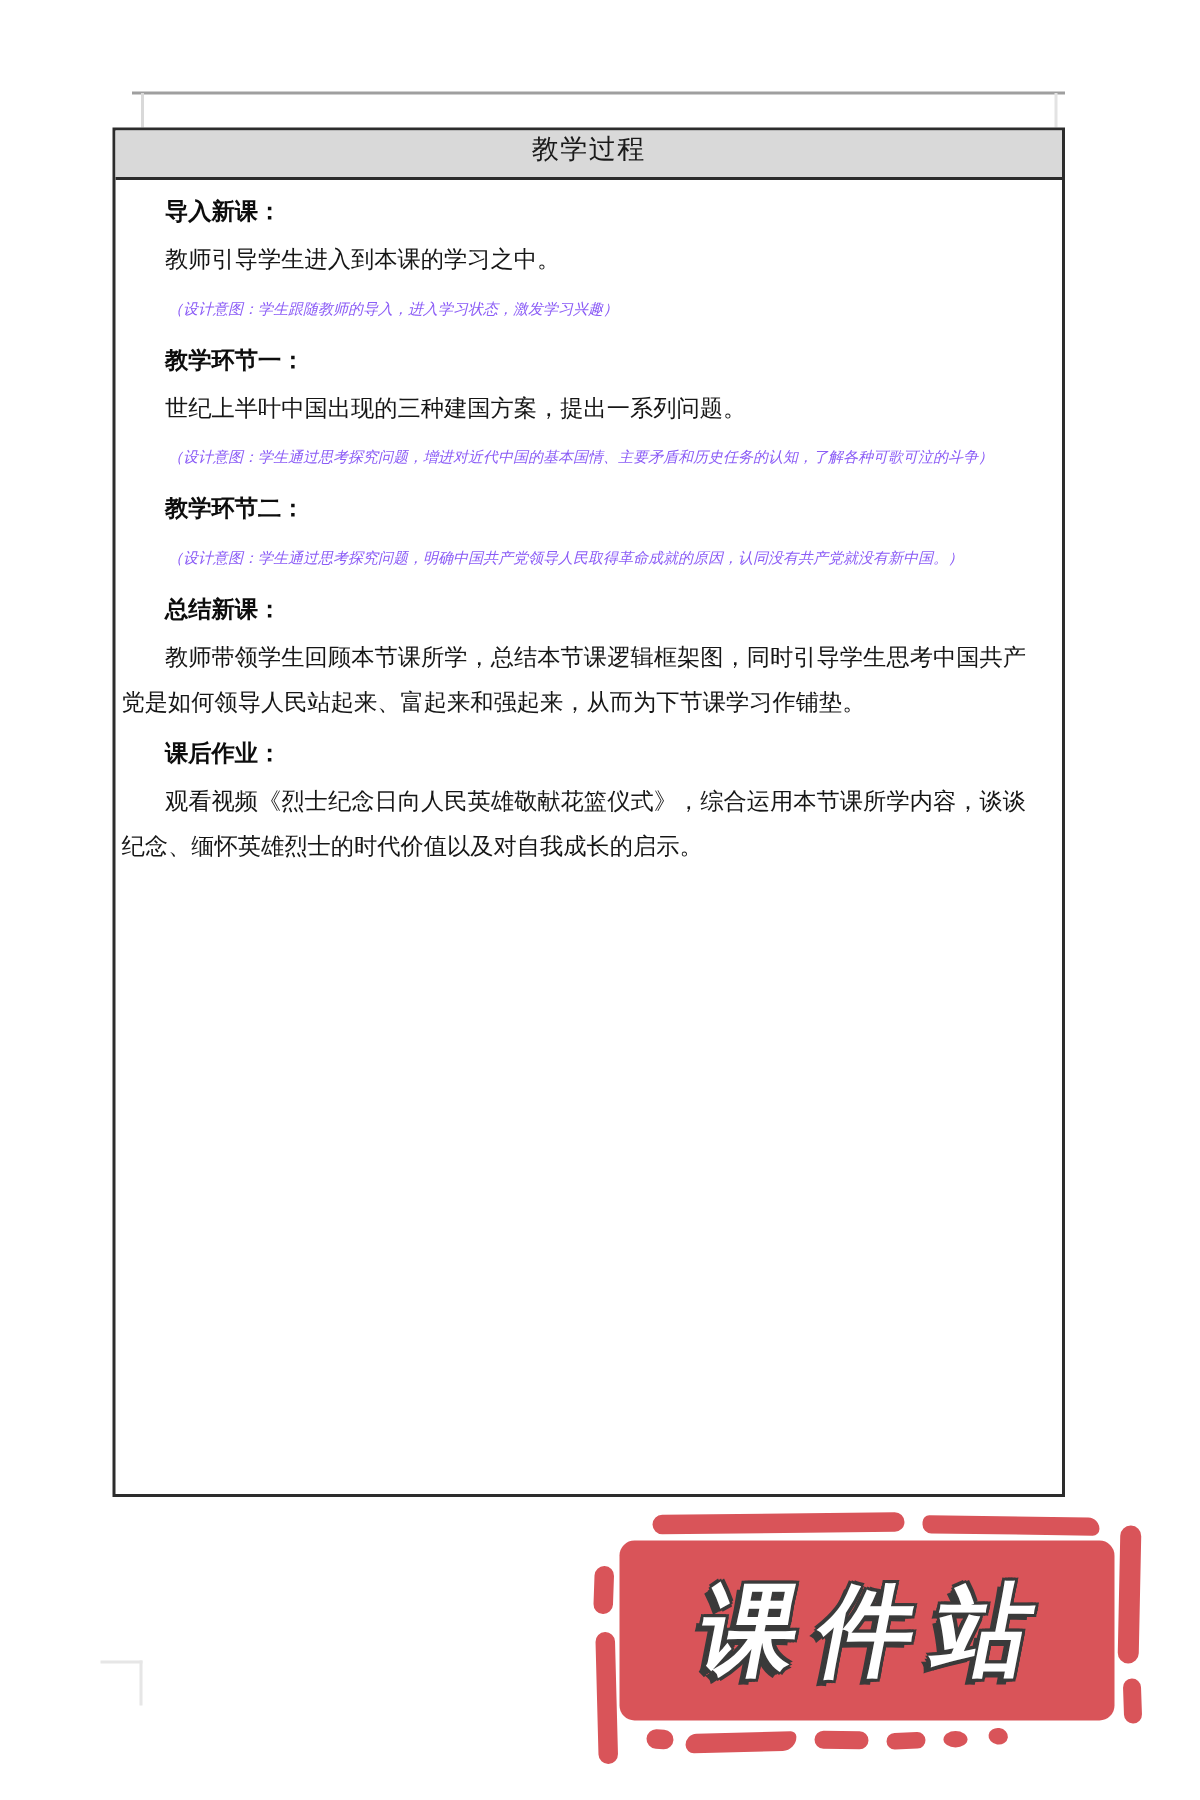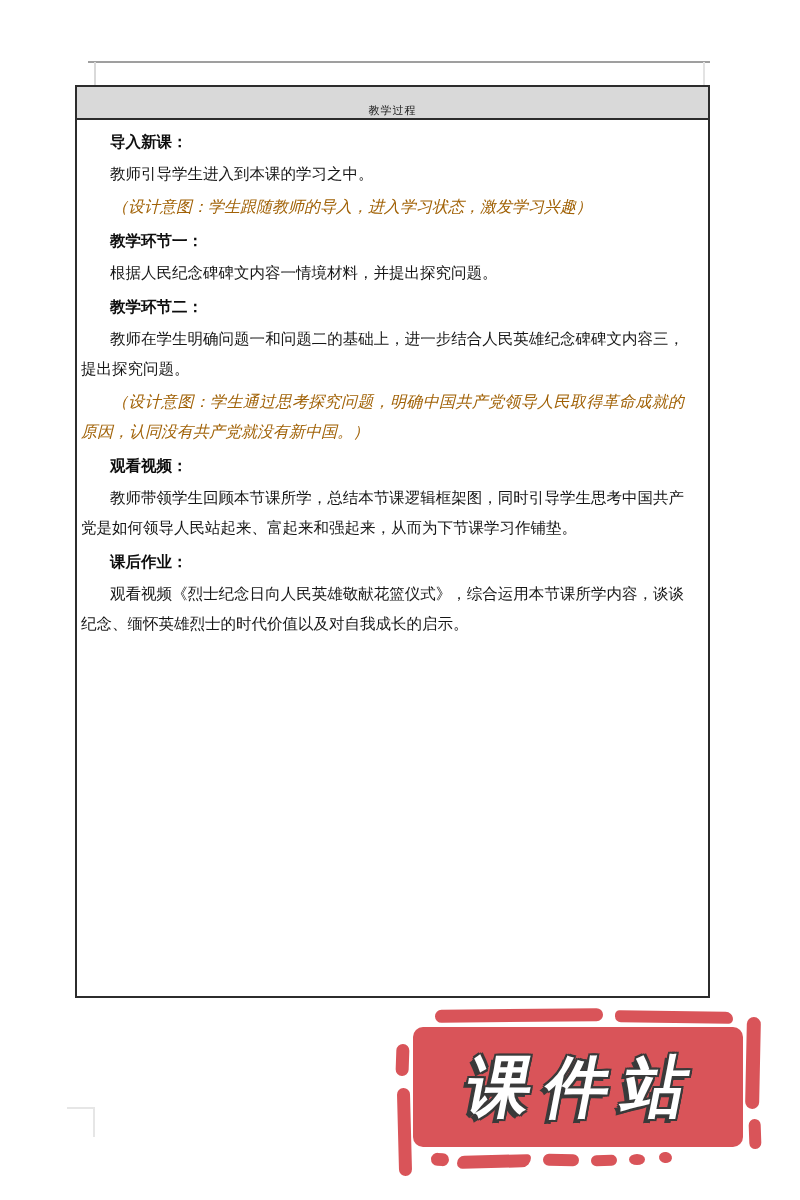--- a/index.html
+++ b/index.html
@@ -16,39 +16,39 @@
   .mark.bl-h       { left: 67px;  top: 1107px; width: 28px;  height: 2px;  background: #e6e6e6; }
   .mark.bl-v       { left: 93px;  top: 1107px; width: 2px;   height: 30px; background: #e6e6e6; }
 
   
   .doc-table {
     position: absolute; left: 75px; top: 85px; width: 635px;
     border: 2px solid #2c2c2c; background: #ffffff;
   }
   .table-header {
     height: 33px; background: #d9d9d9; border-bottom: 2px solid #2c2c2c;
-    display: flex; align-items: flex-end; justify-content: center;
-    font-size: 11px; color: #1a1a1a; letter-spacing: 1px;
+    display: flex; align-items: flex-start; justify-content: center;
+    font-size: 18px; color: #1a1a1a; letter-spacing: 1px;
   }
   .table-body {
     height: 876px; padding: 3px 24px 0 4px; overflow: hidden;
     color: #161616;
   }
   .sec-heading {
     font-size: 15.5px; font-weight: bold; line-height: 30px;
     text-indent: 29px; margin: 4px 0 2px; color: #0d0d0d;
   }
   .body-para {
     font-size: 15.5px; line-height: 30px; text-indent: 29px;
     text-align: justify; margin: 0 0; color: #161616;
   }
   .design-para {
     font-family: "Liberation Serif", serif; font-style: italic;
-    font-size: 16px; line-height: 30px; text-indent: 31px;
-    text-align: justify; margin: 3px 0; color: #a16207;
+    font-size: 10px; line-height: 30px; text-indent: 31px;
+    text-align: justify; margin: 3px 0; color: #8b5cf6;
   }
 
   
   .stamp { position: absolute; left: 393px; top: 1006px; width: 382px; height: 172px; }
   .st { position: absolute; background: #d95459; border-radius: 7px; }
   .st.t1 { left: 42px;  top: 3px;   width: 168px; height: 13px; transform: rotate(-0.6deg); }
   .st.t2 { left: 222px; top: 5px;   width: 118px; height: 12px; transform: rotate(0.8deg); border-radius: 6px 10px 6px 8px; }
   .st.l1 { left: 3px;   top: 38px;  width: 13px;  height: 32px; transform: rotate(2deg); }
   .st.l2 { left: 5px;   top: 82px;  width: 13px;  height: 88px; transform: rotate(-1.5deg); }
   .st.r1 { left: 353px; top: 11px;  width: 14px;  height: 92px; transform: rotate(1.2deg); }
@@ -90,28 +90,28 @@
     <div class="table-header">
       <span>教学过程</span>
     </div>
     <div class="table-body">
 
       <h3 class="sec-heading">导入新课：</h3>
       <p class="body-para">教师引导学生进入到本课的学习之中。</p>
       <p class="design-para">（设计意图：学生跟随教师的导入，进入学习状态，激发学习兴趣）</p>
 
       <h3 class="sec-heading">教学环节一：</h3>
-      <p class="body-para">根据人民纪念碑碑文内容一情境材料，并提出探究问题。</p>
+      <p class="body-para">世纪上半叶中国出现的三种建国方案，提出一系列问题。</p>
+      <p class="design-para">（设计意图：学生通过思考探究问题，增进对近代中国的基本国情、主要矛盾和历史任务的认知，了解各种可歌可泣的斗争）</p>
 
       <h3 class="sec-heading">教学环节二：</h3>
 
-      <p class="body-para">教师在学生明确问题一和问题二的基础上，进一步结合人民英雄纪念碑碑文内容三，提出探究问题。</p>
       <p class="design-para">（设计意图：学生通过思考探究问题，明确中国共产党领导人民取得革命成就的原因，认同没有共产党就没有新中国。）</p>
 
-      <h3 class="sec-heading">观看视频：</h3>
+      <h3 class="sec-heading">总结新课：</h3>
       <p class="body-para">教师带领学生回顾本节课所学，总结本节课逻辑框架图，同时引导学生思考中国共产党是如何领导人民站起来、富起来和强起来，从而为下节课学习作铺垫。</p>
 
       <h3 class="sec-heading">课后作业：</h3>
       <p class="body-para">观看视频《烈士纪念日向人民英雄敬献花篮仪式》，综合运用本节课所学内容，谈谈纪念、缅怀英雄烈士的时代价值以及对自我成长的启示。</p>
 
     </div>
   </div>
 
   <div class="stamp">
     <div class="st t1"></div>

